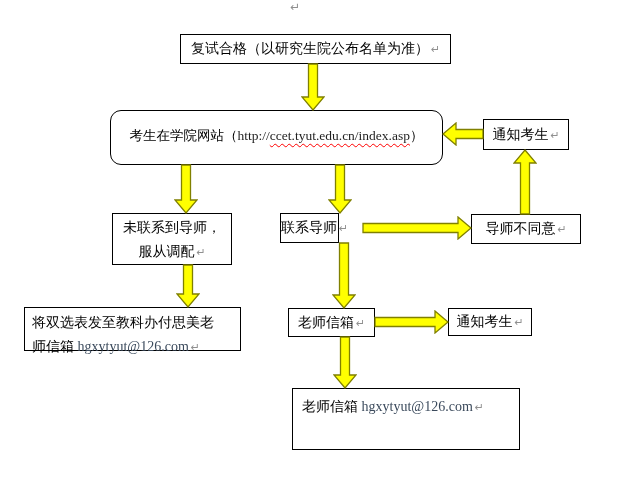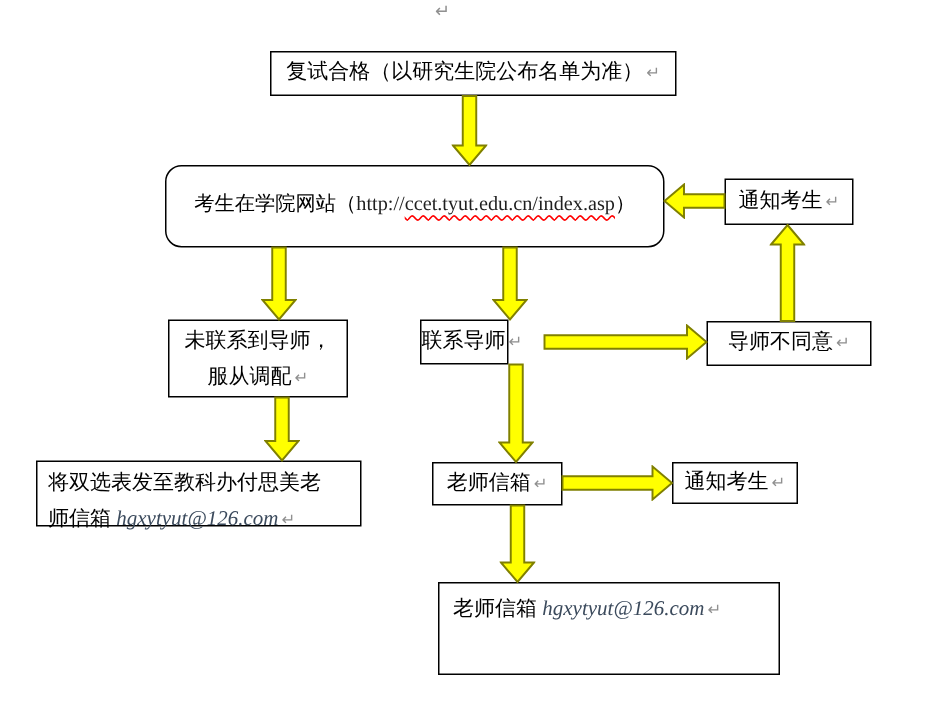--- a/index.html
+++ b/index.html
@@ -13,21 +13,21 @@
     border:1px solid #000000; background:#ffffff;
     text-align:center; font-size:14px; white-space:nowrap;
   }
   .latin { font-family:"Liberation Serif","DejaVu Serif",serif; letter-spacing:0; }
   .url   { color:#1f1f1f; }
   .wavy  {
     text-decoration-line:underline; text-decoration-style:wavy;
     text-decoration-color:#ff0000; text-decoration-thickness:1px;
     text-underline-offset:3px;
   }
-  .email { color:#3b4a5c;font-style:italic; }
+  .email { color:#3b4a5c; }
   .rmark { color:#909090; font-size:11px; margin-left:2px; font-family:"DejaVu Sans",sans-serif; }
   .pagemark { position:absolute; left:290px; top:0px; color:#909090; font-size:12px;
               font-family:"DejaVu Sans",sans-serif; }
 
   
   .b-start         { left:180px; top:34px;  width:271px; height:30px; line-height:28px; }
   .b-download      { left:110px; top:110px; width:333px; height:55px; line-height:26px; padding-top:12px; font-size:13.5px;border-radius:11px; }
   .b-notify-top    { left:483px; top:119px; width:86px;  height:31px; line-height:29px; }
   .b-no-supervisor { left:112px; top:213px; width:120px; height:52px; line-height:24px; padding-top:2px; }
   .b-contact       { left:280px; top:213px; width:59px;  height:30px; line-height:28px; }

